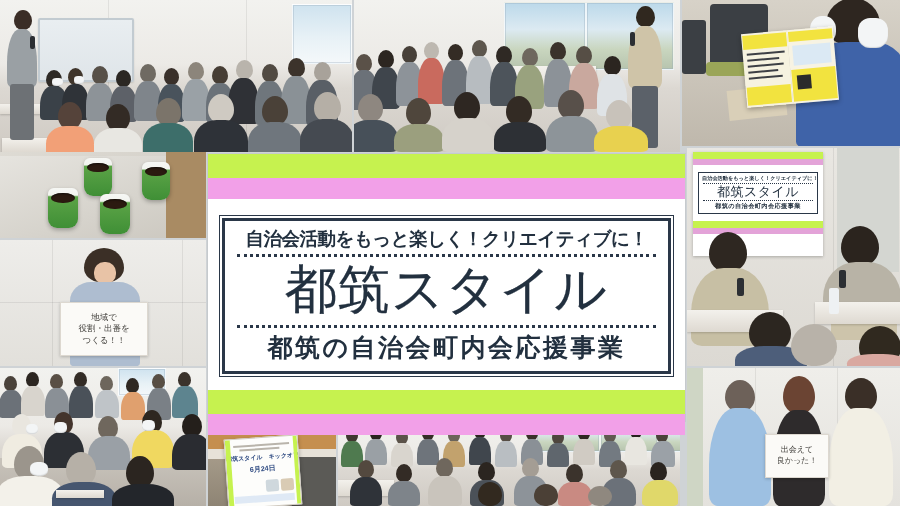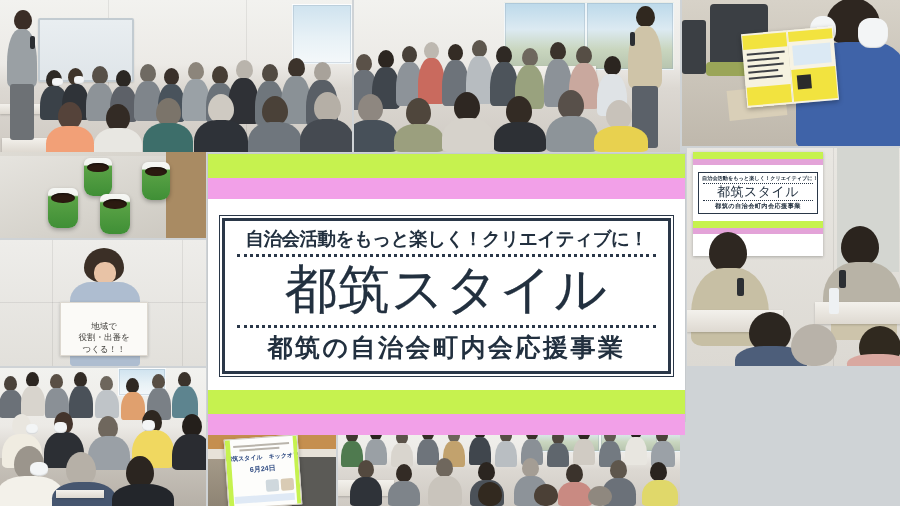--- a/index.html
+++ b/index.html
@@ -342,21 +342,21 @@
 
   <div class="photo" style="left:0;top:240px;width:206px;height:126px;">
     <div class="ph-inner">
       <div style="position:absolute;inset:0;background:linear-gradient(180deg,#eeedea,#e2e0db);"></div>
       <div class="wall-seam" style="left:52px;"></div>
       <div class="wall-seam" style="left:182px;"></div>
       <div style="position:absolute;left:0;right:0;top:62px;height:1px;background:rgba(0,0,0,.07);"></div>
       <div style="position:absolute;left:84px;top:8px;width:40px;height:34px;background:#3b2f26;border-radius:50% 50% 40% 40%/58% 58% 42% 42%;"></div>
       <div style="position:absolute;left:94px;top:22px;width:22px;height:22px;background:#e8c3a6;border-radius:46%;"></div>
       <div style="position:absolute;left:70px;top:42px;width:70px;height:84px;background:#aebdd0;border-radius:30% 30% 6% 6%/22% 22% 4% 4%;"></div>
-      <div class="signboard" style="left:60px;top:62px;width:86px;height:52px;font-size:8.5px;justify-content:flex-end;">
+      <div class="signboard" style="left:60px;top:62px;width:86px;height:52px;font-size:8.5px;">
         <span>地域で</span>
         <span>役割・出番を</span>
         <span>つくる！！</span>
       </div>
     </div>
   </div>
 
   <div class="photo" style="left:0;top:368px;width:206px;height:138px;">
     <div class="ph-inner">
       <div class="room"></div>
@@ -523,20 +523,48 @@
       <div style="position:absolute;left:142px;top:140px;width:10px;height:26px;background:#eef1f3;border-radius:2px;"></div>
 
       <div class="head" style="left:62px;top:164px;width:42px;height:40px;background:#2c2620;"></div>
       <div class="body" style="left:48px;top:198px;width:72px;height:24px;background:#4d5e7a;"></div>
       <div class="head" style="left:104px;top:176px;width:46px;height:42px;background:#b8b2a9;"></div>
       <div class="head" style="left:172px;top:178px;width:42px;height:40px;background:#30291f;"></div>
       <div class="body" style="left:160px;top:206px;width:62px;height:16px;background:#d9a8a0;"></div>
     </div>
   </div>
 
+  <div class="photo" style="left:687px;top:368px;width:213px;height:138px;">
+    <div class="ph-inner">
+      <div style="position:absolute;inset:0;background:linear-gradient(180deg,#efeeea,#e4e2dd);"></div>
+      <div class="wall-seam" style="left:68px;"></div>
+      <div class="wall-seam" style="left:150px;"></div>
+      <div style="position:absolute;left:0;top:0;width:16px;height:138px;background:#cfd6c5;"></div>
+
+      <div style="position:absolute;left:22px;top:12px;width:62px;height:126px;">
+        <div class="head" style="left:16px;top:0;width:30px;height:32px;background:#6d6159;"></div>
+        <div class="body" style="left:0px;top:28px;width:62px;height:98px;background:#9dc0e2;"></div>
+      </div>
+
+      <div style="position:absolute;left:84px;top:8px;width:56px;height:130px;">
+        <div class="head" style="left:12px;top:0;width:32px;height:38px;background:#6b4433;"></div>
+        <div class="body" style="left:2px;top:34px;width:52px;height:96px;background:#2e2b2c;"></div>
+      </div>
+
+      <div style="position:absolute;left:142px;top:10px;width:64px;height:128px;">
+        <div class="head" style="left:16px;top:0;width:32px;height:34px;background:#3a2f27;"></div>
+        <div class="body" style="left:0px;top:30px;width:64px;height:98px;background:#f2efe4;"></div>
+      </div>
+
+      <div class="signboard" style="left:78px;top:66px;width:62px;height:42px;font-size:8px;">
+        <span>出会えて</span>
+        <span>良かった！</span>
+      </div>
+    </div>
+  </div>
 
   <div id="card">
     <div class="stripe-green"></div>
     <div class="stripe-pink"></div>
     <div class="card-gapA"></div>
 
     <div class="title-box">
       <div class="tagline">自治会活動をもっと楽しく！クリエイティブに！</div>
       <div class="dotrule"></div>
       <div class="maintitle">都筑スタイル</div>

